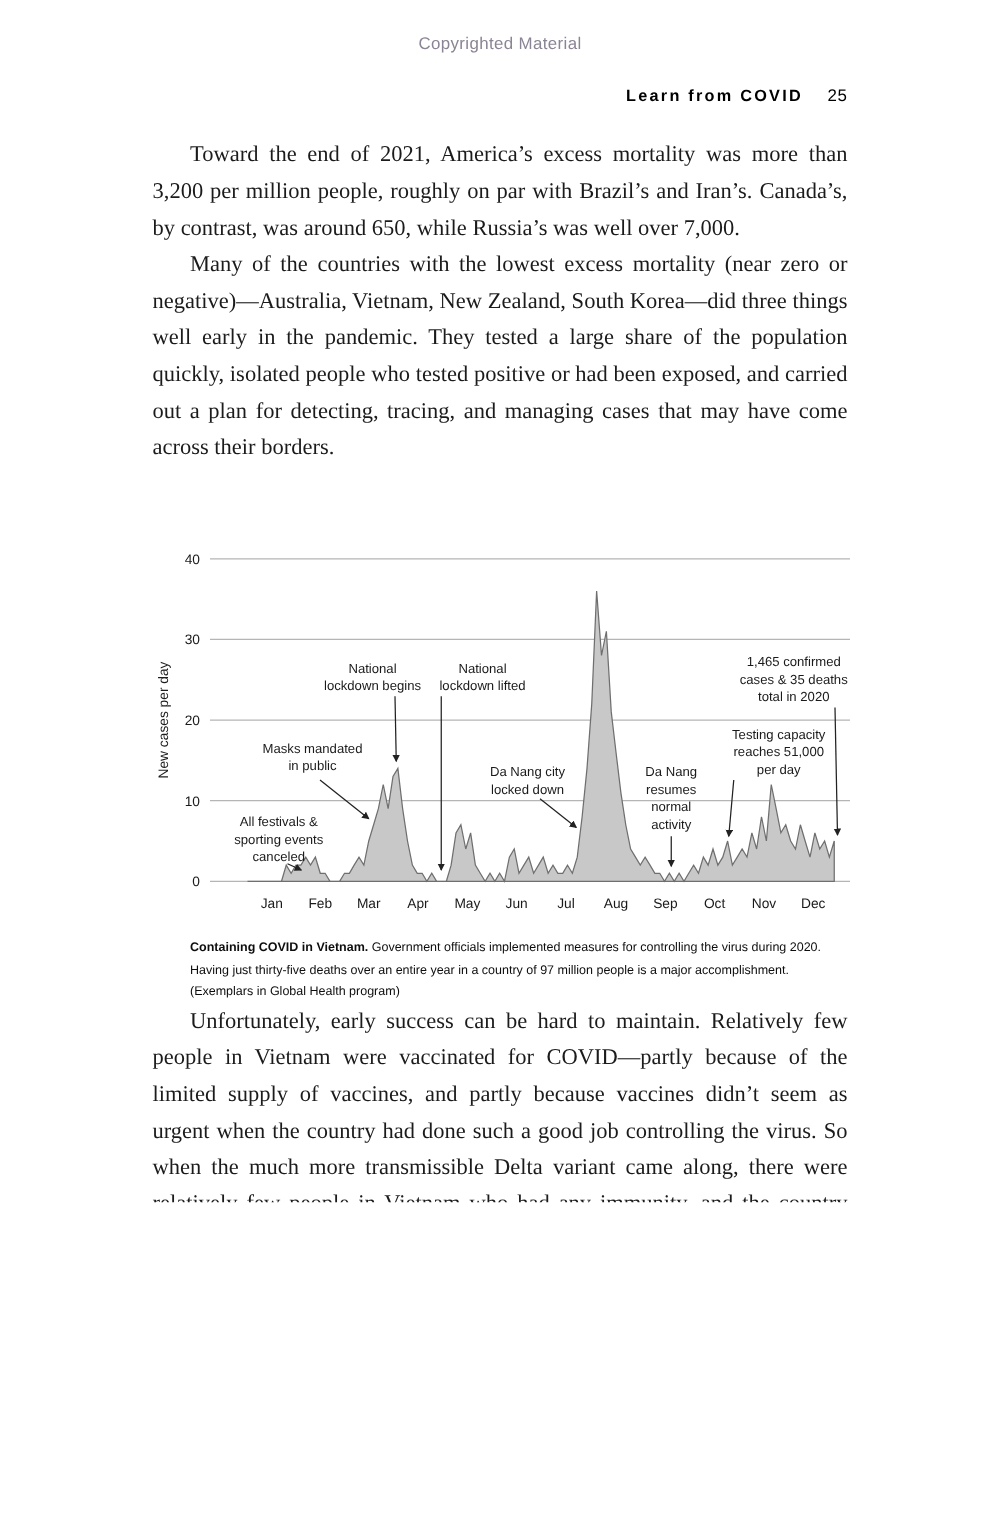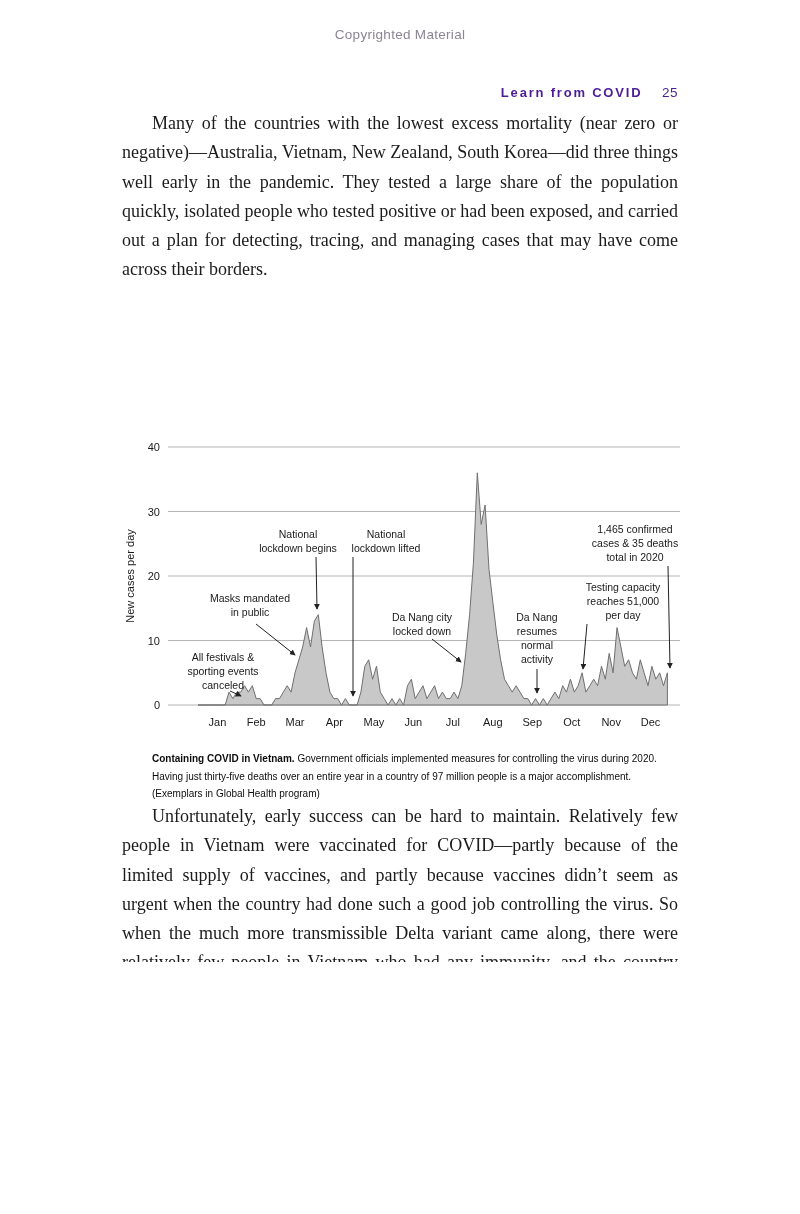--- a/index.html
+++ b/index.html
@@ -14,23 +14,23 @@
   .copyright {
     position:absolute; left:0; width:100%;
     text-align:center;
     font-family:"Liberation Sans", sans-serif;
     font-size:13.5px; letter-spacing:0.3px;
     color:#8b8494;
   }
   .copyright.top { top:27px; }
   .copyright.bottom { top:1170px; }
   .running-header {
-    position:absolute; top:85px; right:122px;
+    position:absolute; top:69px; right:122px;
     font-family:"Liberation Sans", sans-serif;
-    font-size:13px; color:#4c1d95;
+    font-size:13px; color:#000000;
     white-space:nowrap;
   }
   .running-header .head {
     font-weight:bold; letter-spacing:1.8px;
   }
   .running-header .folio {
     font-weight:normal; font-size:13.5px; margin-left:16px; letter-spacing:0.5px;
   }
   .text-col {
     position:absolute; left:122px; width:556px;
@@ -65,20 +65,21 @@
 <div class="page">
 
   <div class="copyright top">Copyrighted Material</div>
 
   <div class="running-header">
     <span class="head">Learn from COVID</span>
     <span class="folio">25</span>
   </div>
 
   <div class="text-col upper">
+    <p class="para">Toward the end of 2021, America’s excess mortality was more than 3,200 per million people, roughly on par with Brazil’s and Iran’s. Canada’s, by contrast, was around 650, while Russia’s was well over 7,000.</p>
     <p class="para">Many of the countries with the lowest excess mortality (near zero or negative)—Australia, Vietnam, New Zealand, South Korea—did three things well early in the pandemic. They tested a large share of the population quickly, isolated people who tested positive or had been exposed, and carried out a plan for detecting, tracing, and managing cases that may have come across their borders.</p>
   </div>
 
   <div class="figure-wrap">
     <svg id="vn-chart" width="580" height="310" viewBox="0 0 580 310" xmlns="http://www.w3.org/2000/svg">
       <defs>
         <marker id="arrowhead" markerWidth="7" markerHeight="7" refX="5.2" refY="3" orient="auto">
           <path d="M0,0 L6,3 L0,6 Z" fill="#222222"></path>
         </marker>
       </defs>

